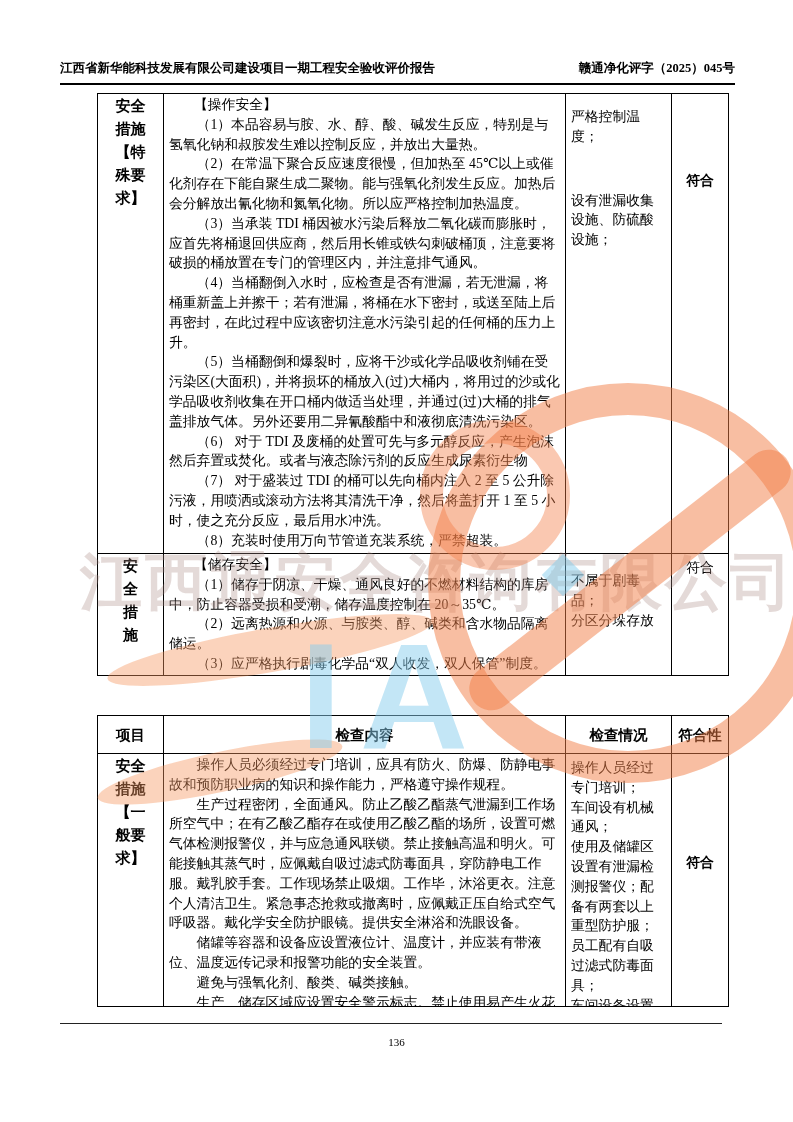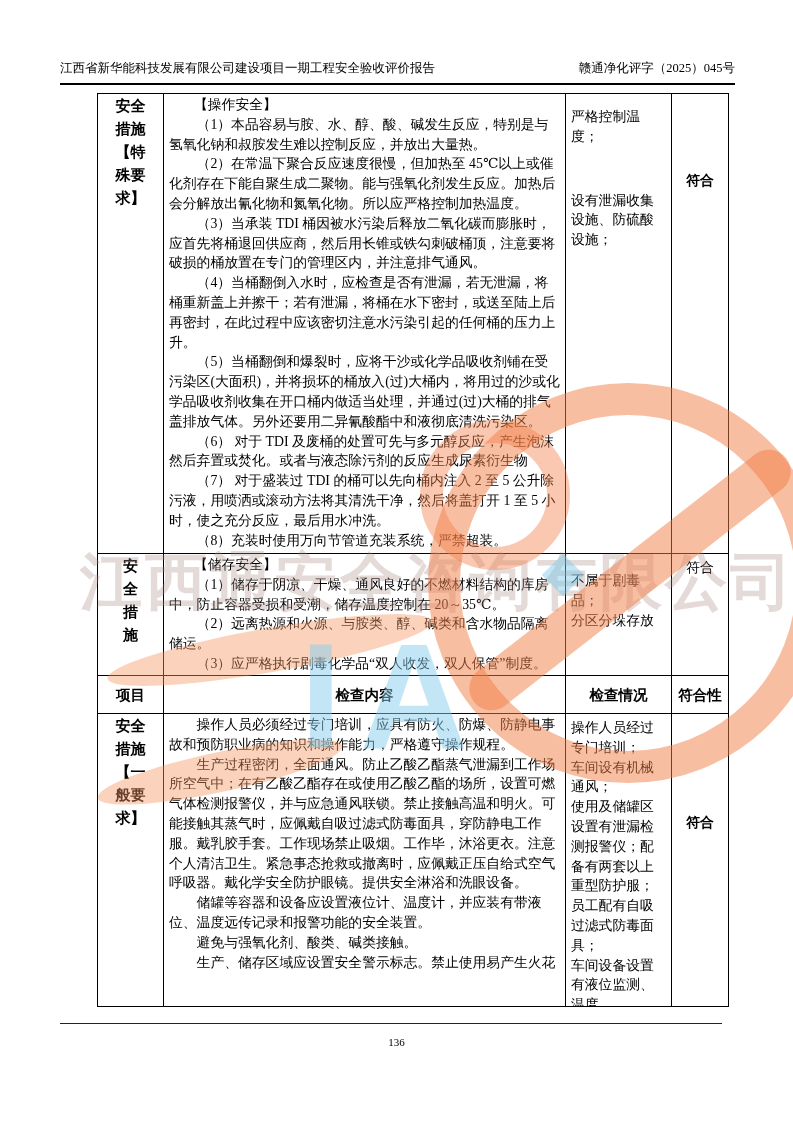--- a/index.html
+++ b/index.html
@@ -9,39 +9,39 @@
     background:#fff;
     margin:0 auto;
     overflow:hidden;
     font-family:"Liberation Serif","DejaVu Serif",serif;
     color:#000;
   }
   
   .pg-header{
     position:absolute;left:60px;top:60px;width:675px;
     display:flex;justify-content:space-between;align-items:flex-end;
-    font-size:12.5px;font-weight:normal;
+    font-size:12.5px;font-weight:bold;
     border-bottom:2.5px solid #000;
     padding-bottom:6px;
   }
   
   .doc-table{
     border-collapse:collapse;table-layout:fixed;
     width:631px;
     font-size:13.8px;line-height:19.8px;
   }
   .doc-table td,.doc-table th{
     border:1.5px solid #000;
     vertical-align:top;
     padding:1px 5px;
     overflow:hidden;
   }
   .t1{position:absolute;left:97px;top:93px;}
   .t2wrap{
-    position:absolute;left:97px;top:675px;height:332px;overflow:hidden;
+    position:absolute;left:97px;top:715px;height:292px;overflow:hidden;
     border-bottom:1.5px solid #000;box-sizing:border-box;
   }
   .label-cell{vertical-align:middle;text-align:center;font-weight:bold;padding:0;}
   .label-cell .vtxt{margin:0 auto;word-break:break-all;overflow-wrap:anywhere;line-height:23px;font-size:15px;}
   .w2{width:33px;}
   .w1{width:17px;}
   .content-cell p{margin:0;text-indent:2em;}
   .content-cell p.title{text-indent:0;margin-left:25px;}
   .situation-cell div{margin:0;}
   .conf{text-align:center;}

